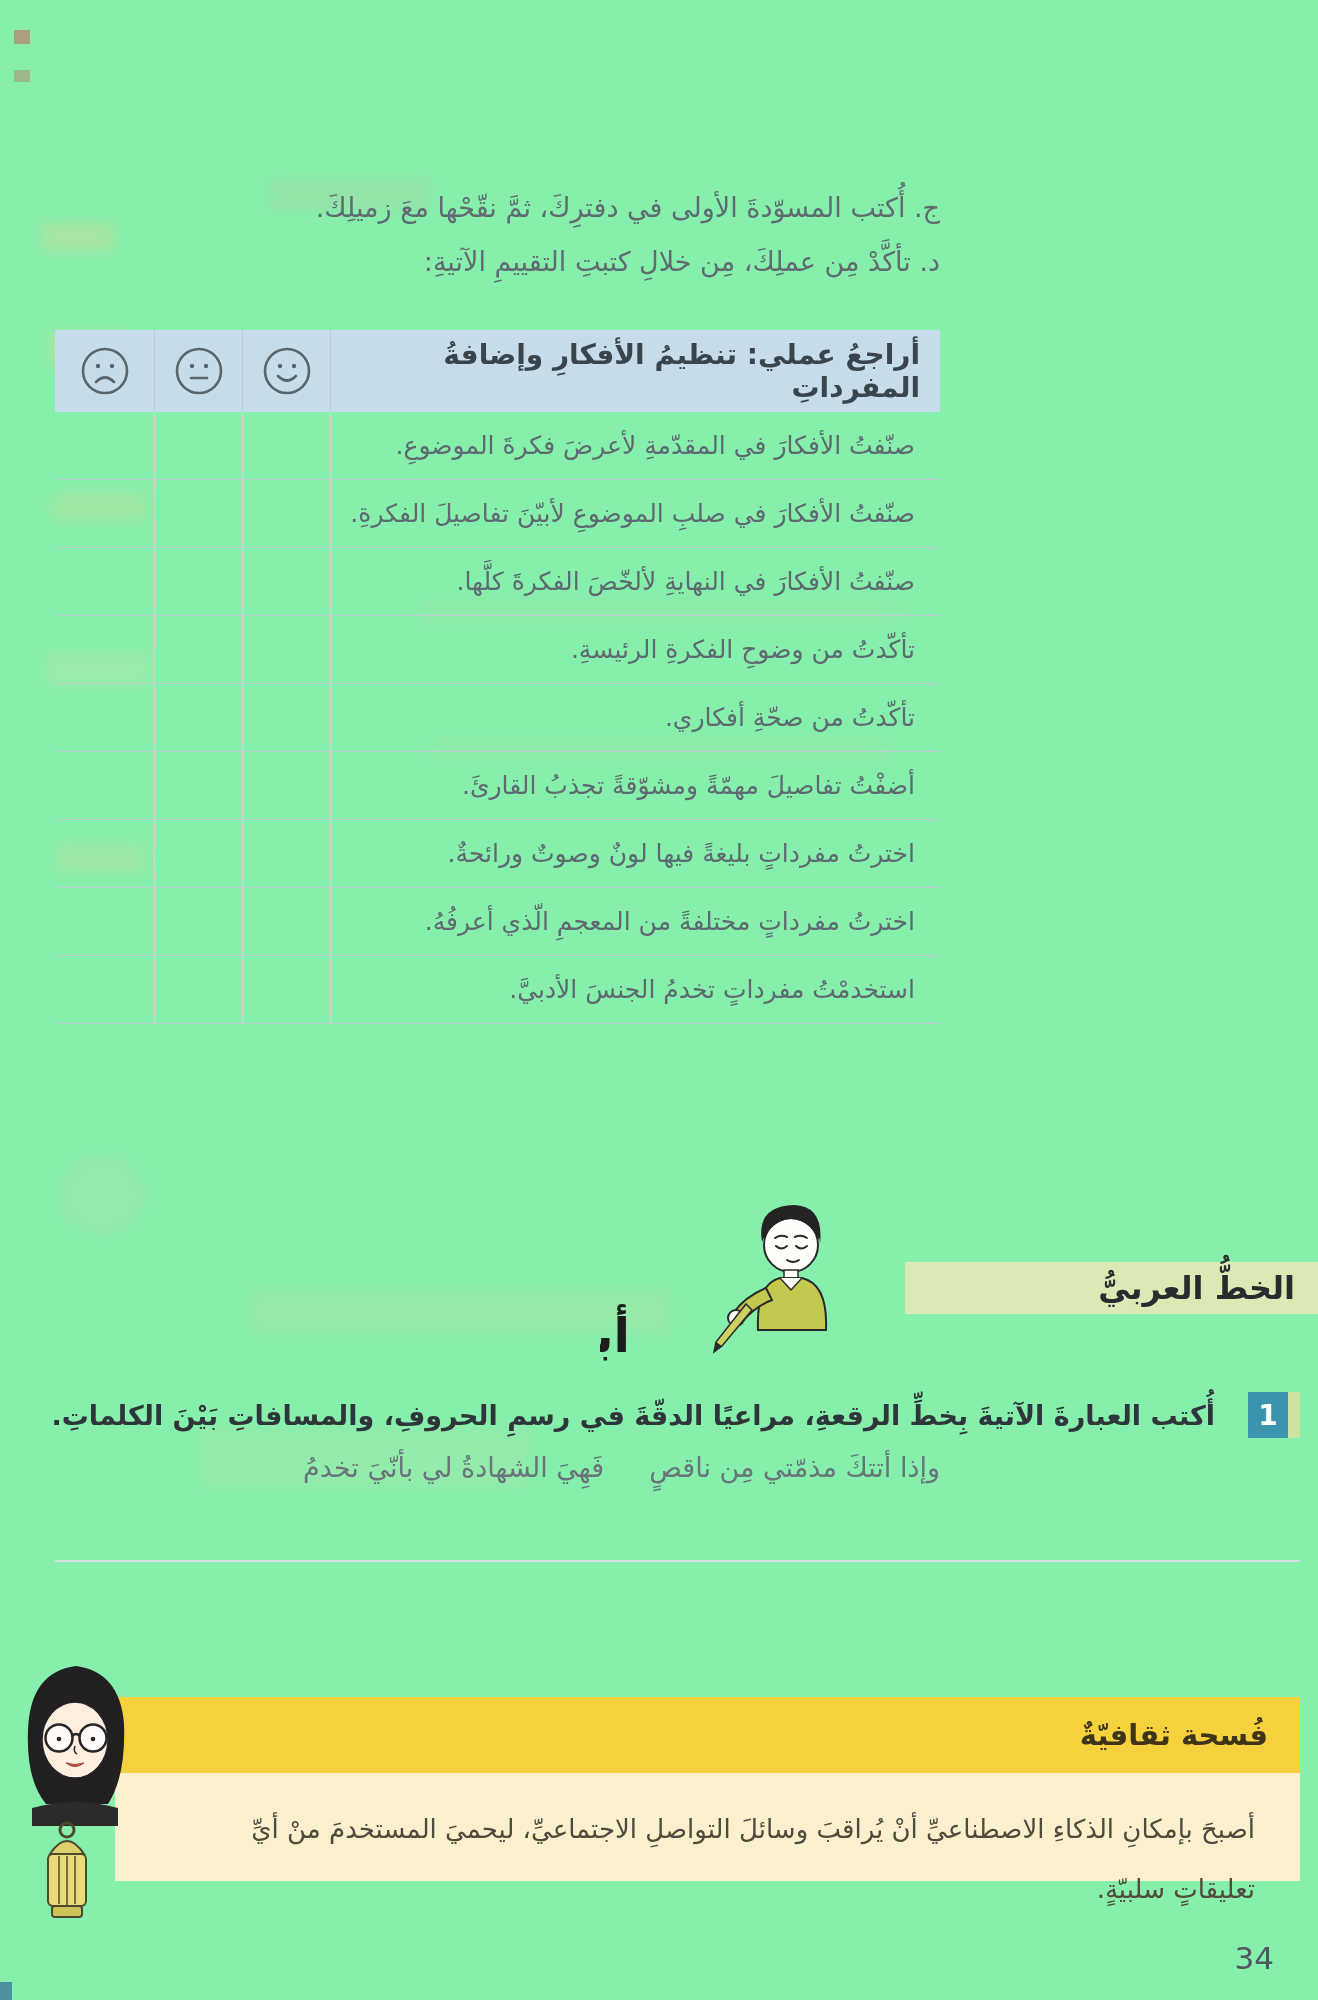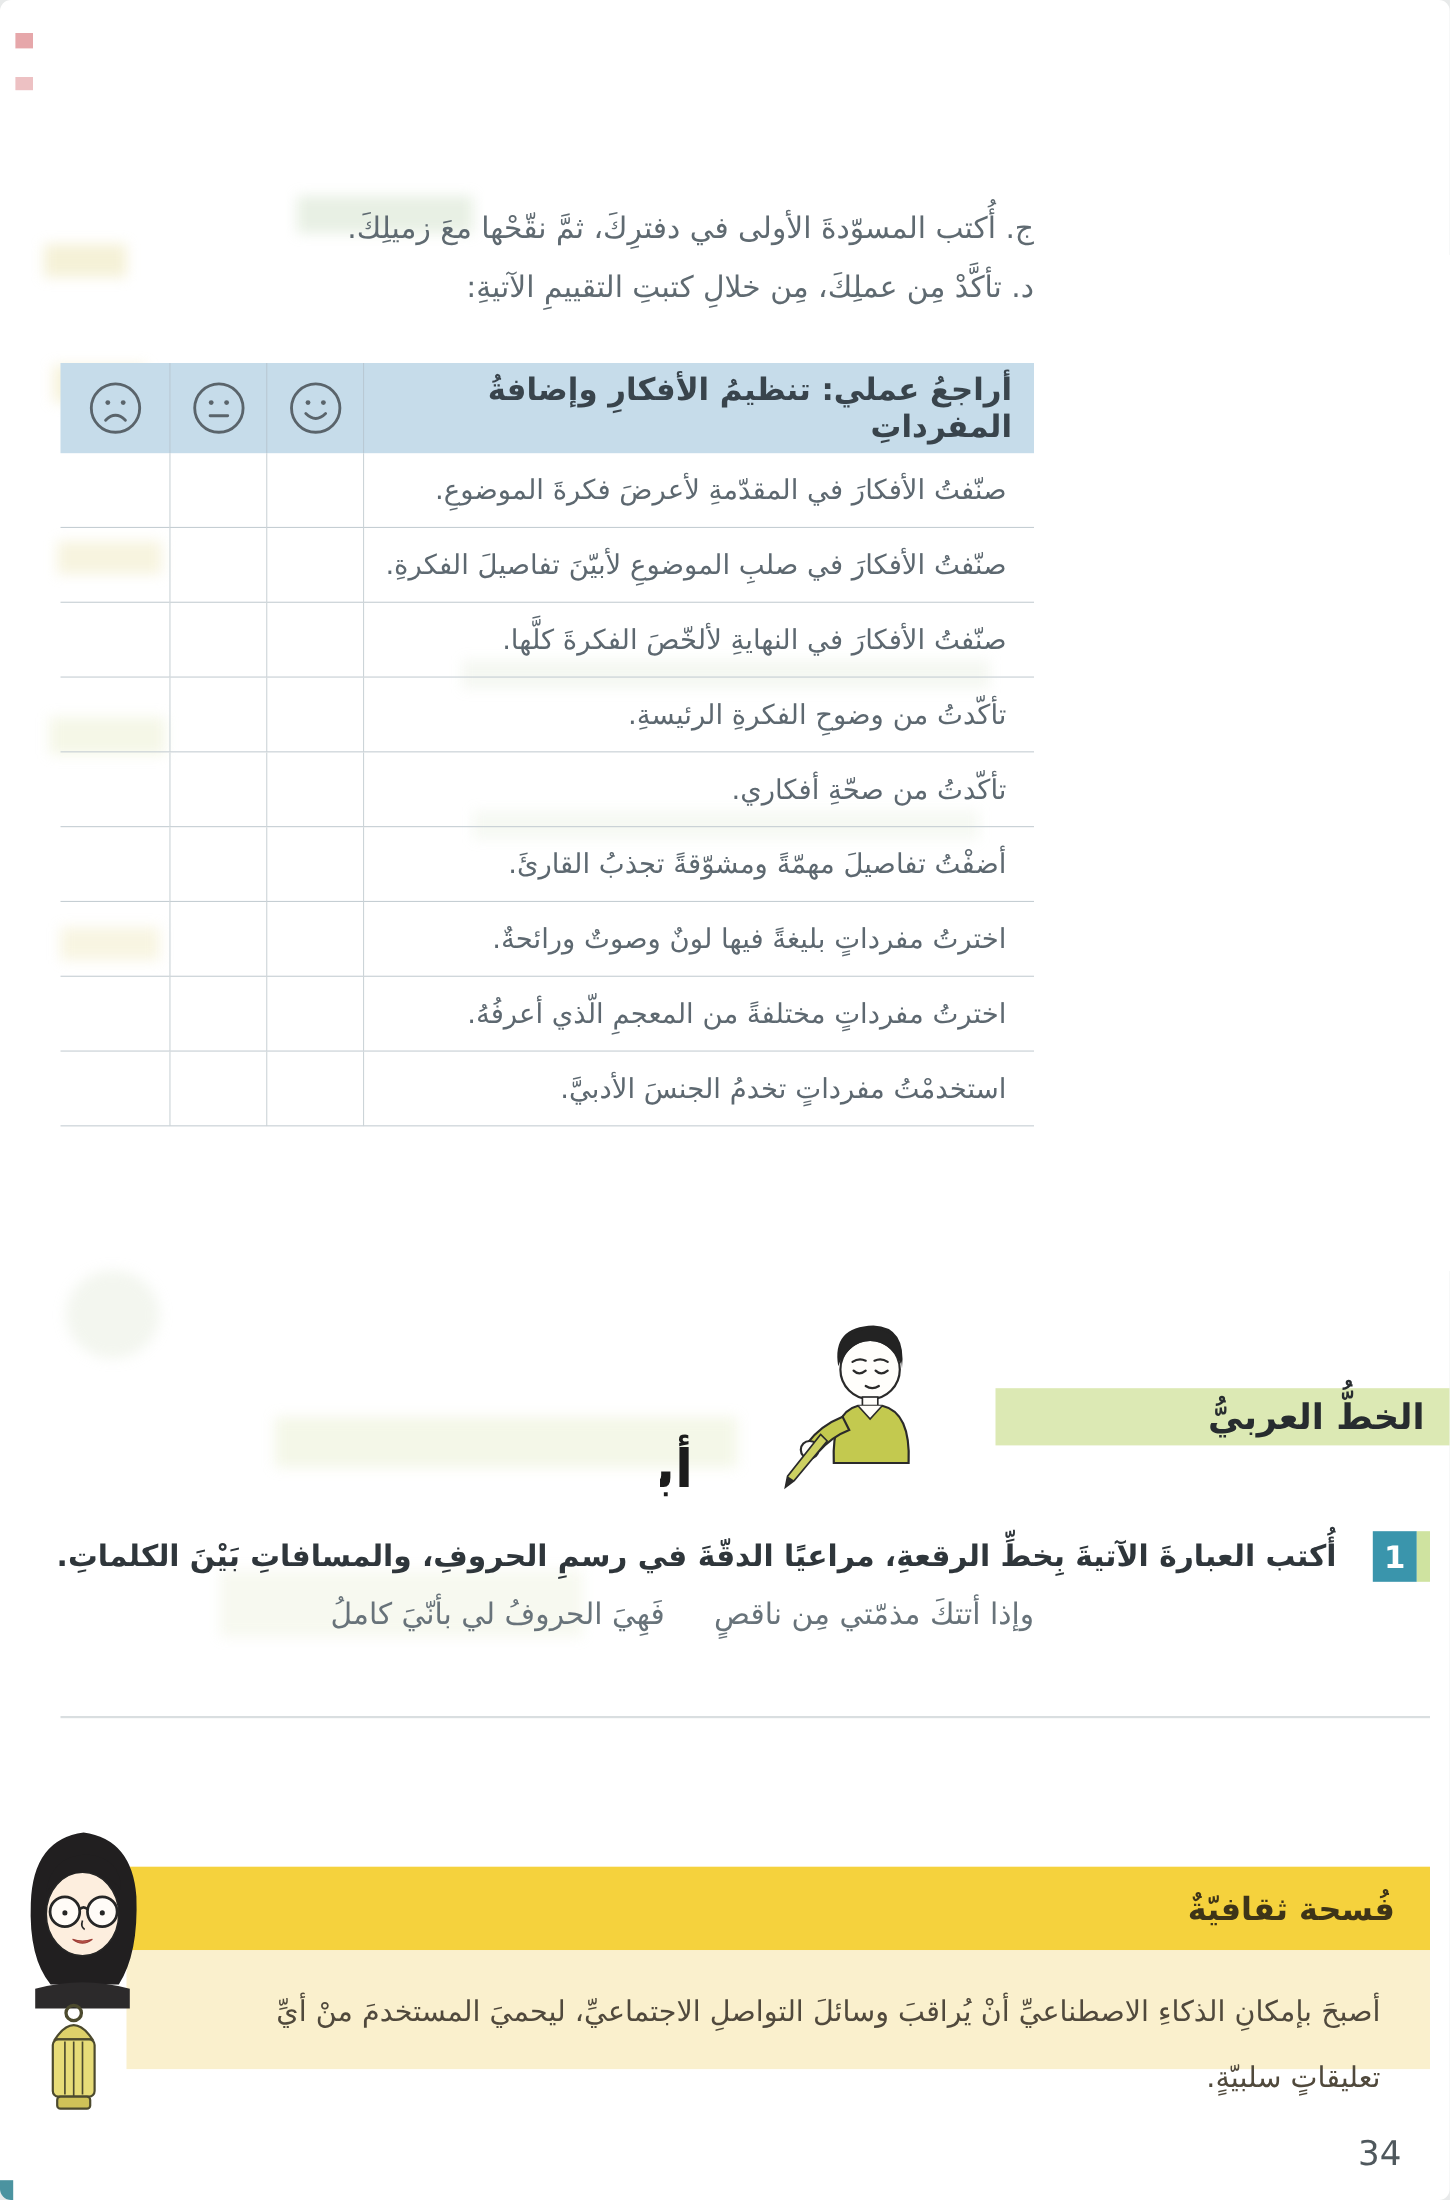--- a/index.html
+++ b/index.html
@@ -1,24 +1,23 @@
 <!DOCTYPE html>
 <html lang="ar" dir="rtl"><head>
 <meta charset="utf-8">
 <style>
   html,body{margin:0;padding:0;background:#e8eaea;}
   .page{
     position:relative;
     width:1318px;height:2000px;
     margin:0 auto;
-    background:#ffffff;
+    background:#86efac;
     overflow:hidden;
     font-family:"DejaVu Sans",sans-serif;
     direction:rtl;
-    border-radius:10px;
   }
   
   .intro-line{
     position:absolute;right:378px;
     font-size:27px;color:#5f6a71;
     white-space:nowrap;text-align:right;
   }
   .intro-j{top:192px;}
   .intro-d{top:246px;}
 
@@ -261,21 +260,21 @@
     <polygon points="116,142 114,152 122,146" fill="#2a2a2a"></polygon>
   </svg>
 
   <div class="exercise-badge">
     <div class="badge-blue">1</div>
     <div class="badge-green"></div>
   </div>
   <div class="exercise-text">أُكتب العبارةَ الآتيةَ بِخطِّ الرقعةِ، مراعيًا الدقّةَ في رسمِ الحروفِ، والمسافاتِ بَيْنَ الكلماتِ.</div>
 
   <div class="verse">
-    <span class="half">وإذا أتتكَ مذمّتي مِن ناقصٍ</span><span class="gap"></span><span class="half">فَهِيَ الحروفُ لي بأنّيَ كاملُ</span>
+    <span class="half">وإذا أتتكَ مذمّتي مِن ناقصٍ</span><span class="gap"></span><span class="half">فَهِيَ الشهادةُ لي بأنّيَ تخدمُ</span>
   </div>
 
   <div class="divider"></div>
 
   <div class="culture-header">
     <span class="culture-title">فُسحة ثقافيّةٌ</span>
   </div>
   <div class="culture-body">أصبحَ بإمكانِ الذكاءِ الاصطناعيِّ أنْ يُراقبَ وسائلَ التواصلِ الاجتماعيِّ، ليحميَ المستخدمَ منْ أيِّ تعليقاتٍ سلبيّةٍ.</div>
 
   <svg class="woman-illustration" viewBox="0 0 130 275">

